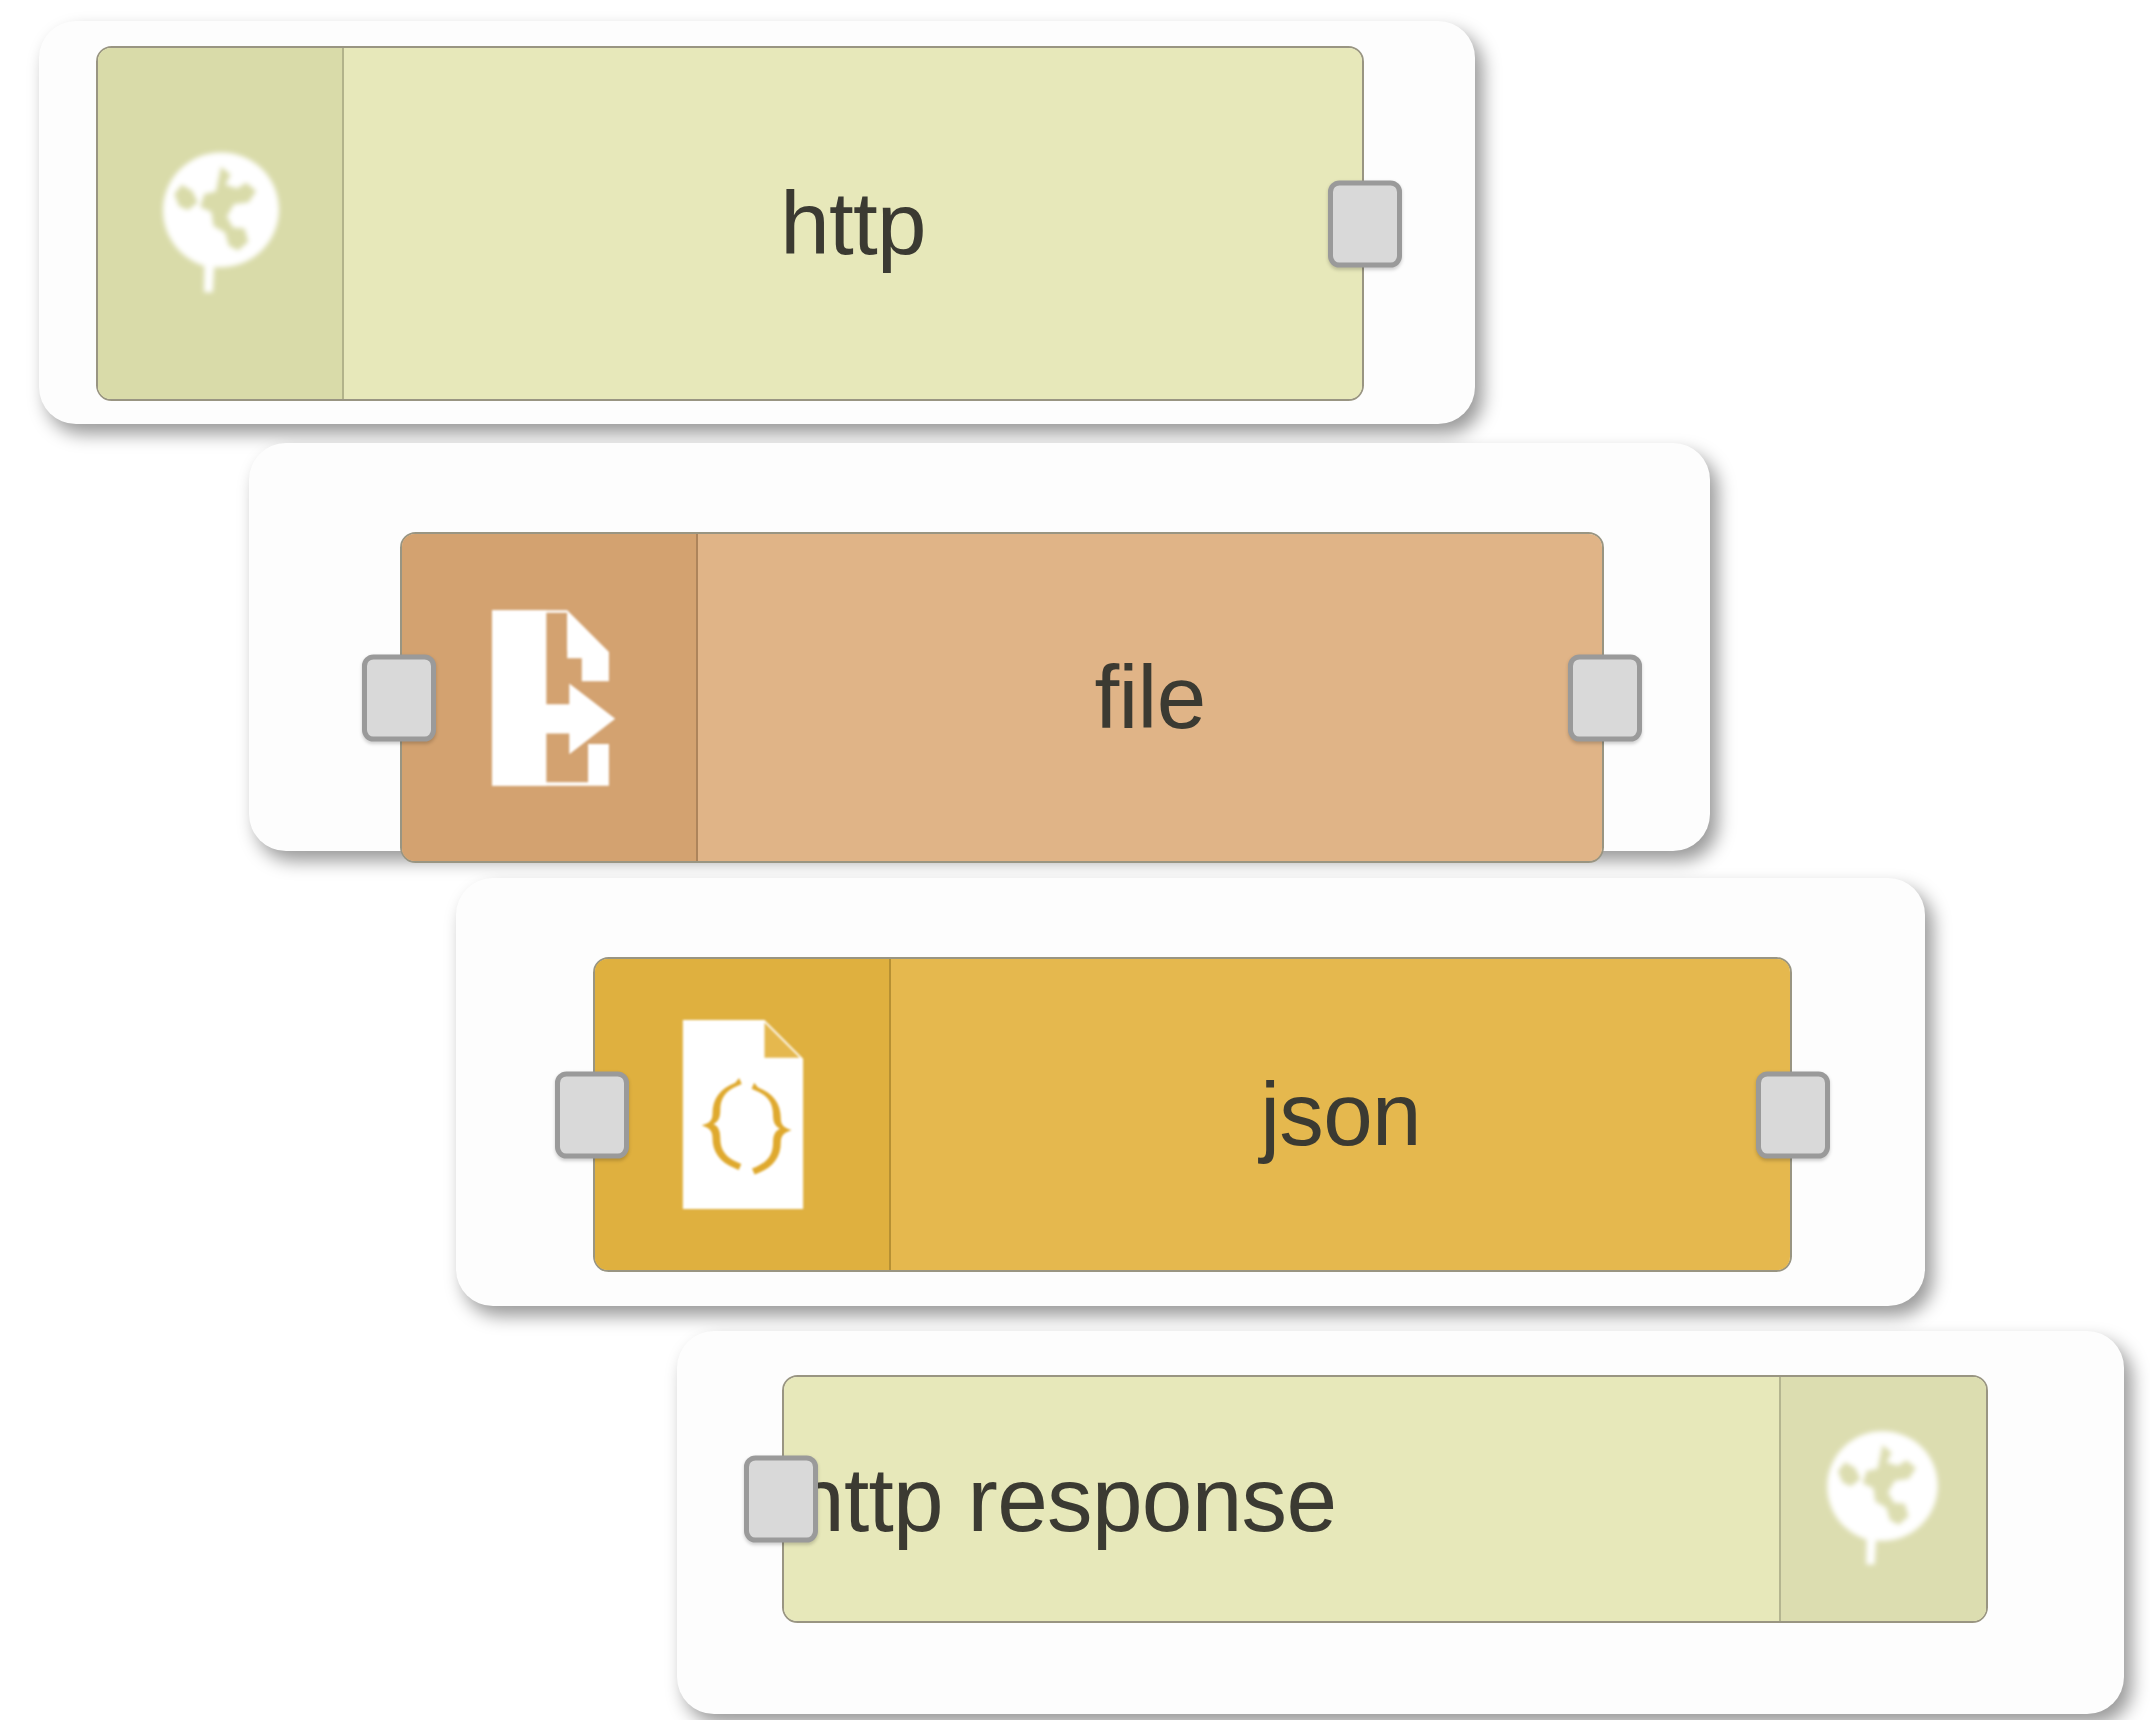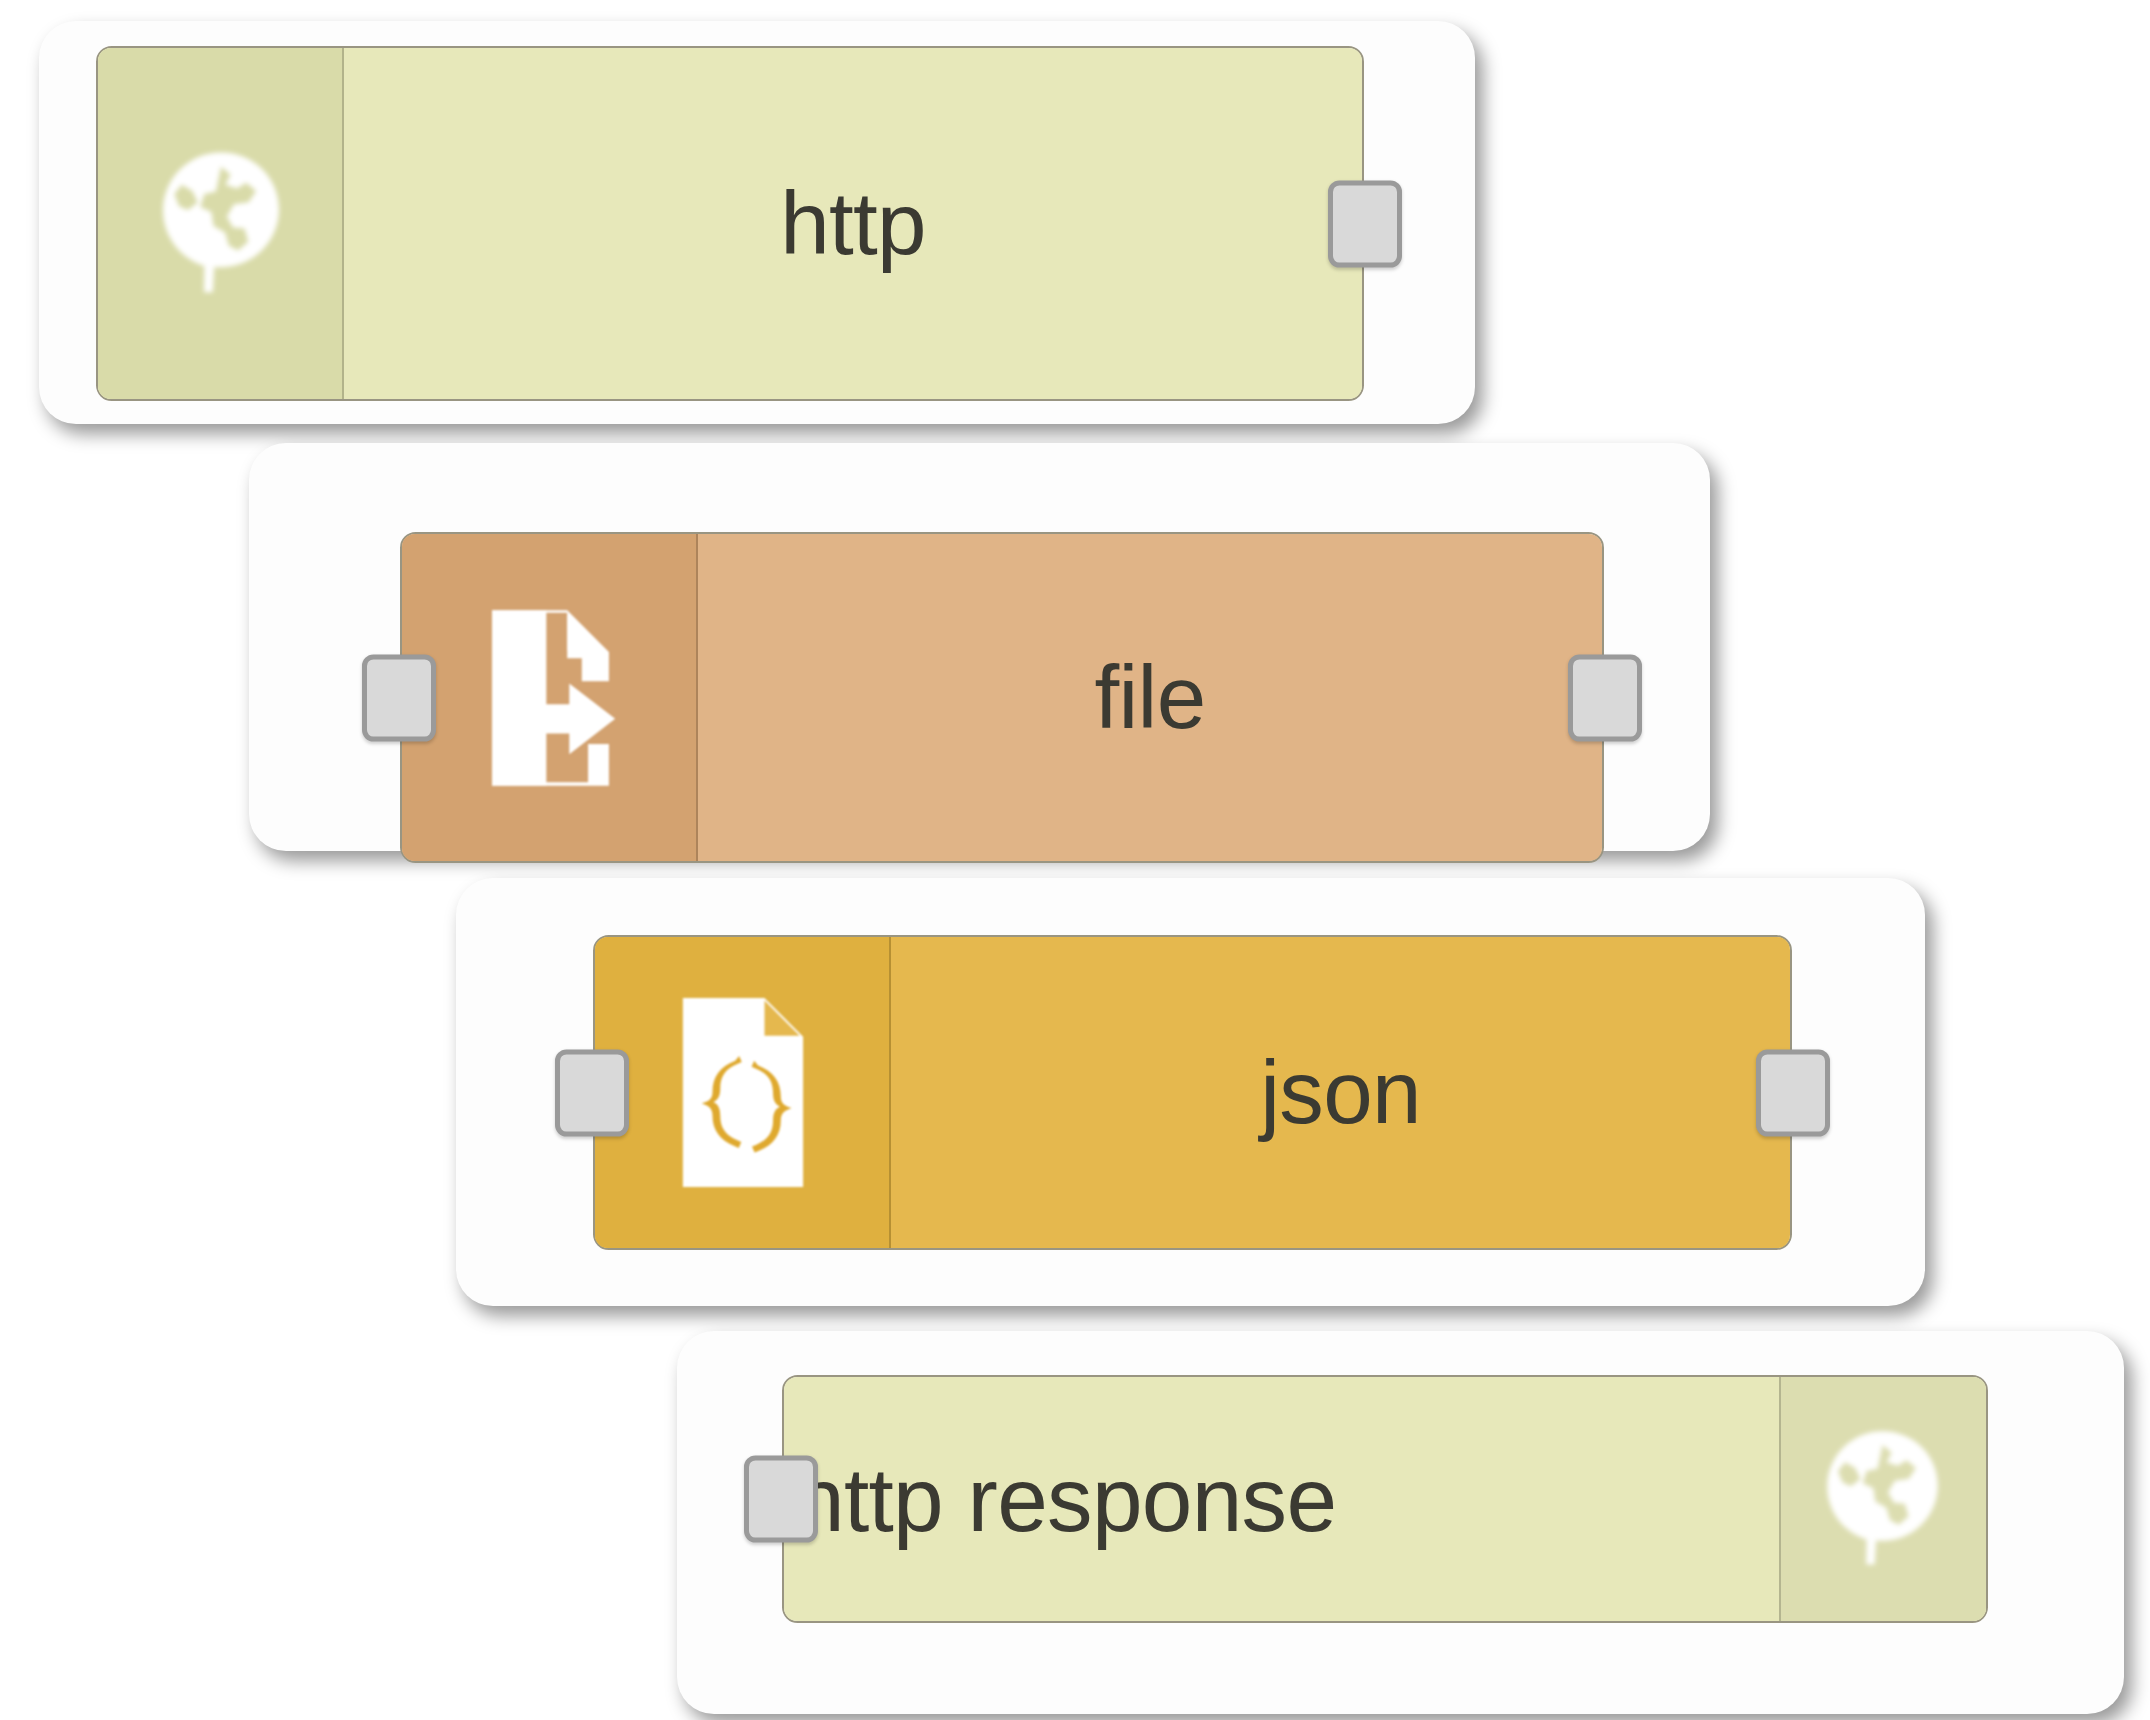--- a/index.html
+++ b/index.html
@@ -113,21 +113,21 @@
 
   
   
   #card-http{left:39px;  top:21.4px;   width:1436px; height:403px;}
   #node-http{left:57px;  top:25px;   width:1268px; height:355px;}
   
   #card-file{left:249px; top:443px;  width:1461px; height:408px;}
   #node-file{left:151px; top:56px;   width:1204px; height:331px;margin-top:33px;}
   
   #card-json{left:456px; top:878px; width:1469px; height:428px;}
-  #node-json{left:137px; top:57px;   width:1199px; height:315px;}
+  #node-json{left:137px; top:79px;   width:1199px; height:315px;}
   
   #card-httpres{left:677px; top:1331px; width:1447px; height:383px;}
   #node-httpres{left:105px; top:44px;   width:1206px; height:248px;}
 
   
   #node-http    .icon-cell{width:246px;}
   #node-file    .icon-cell{width:296px;}
   #node-json    .icon-cell{width:296px;}
   #node-httpres .icon-cell{width:207px;}
 

